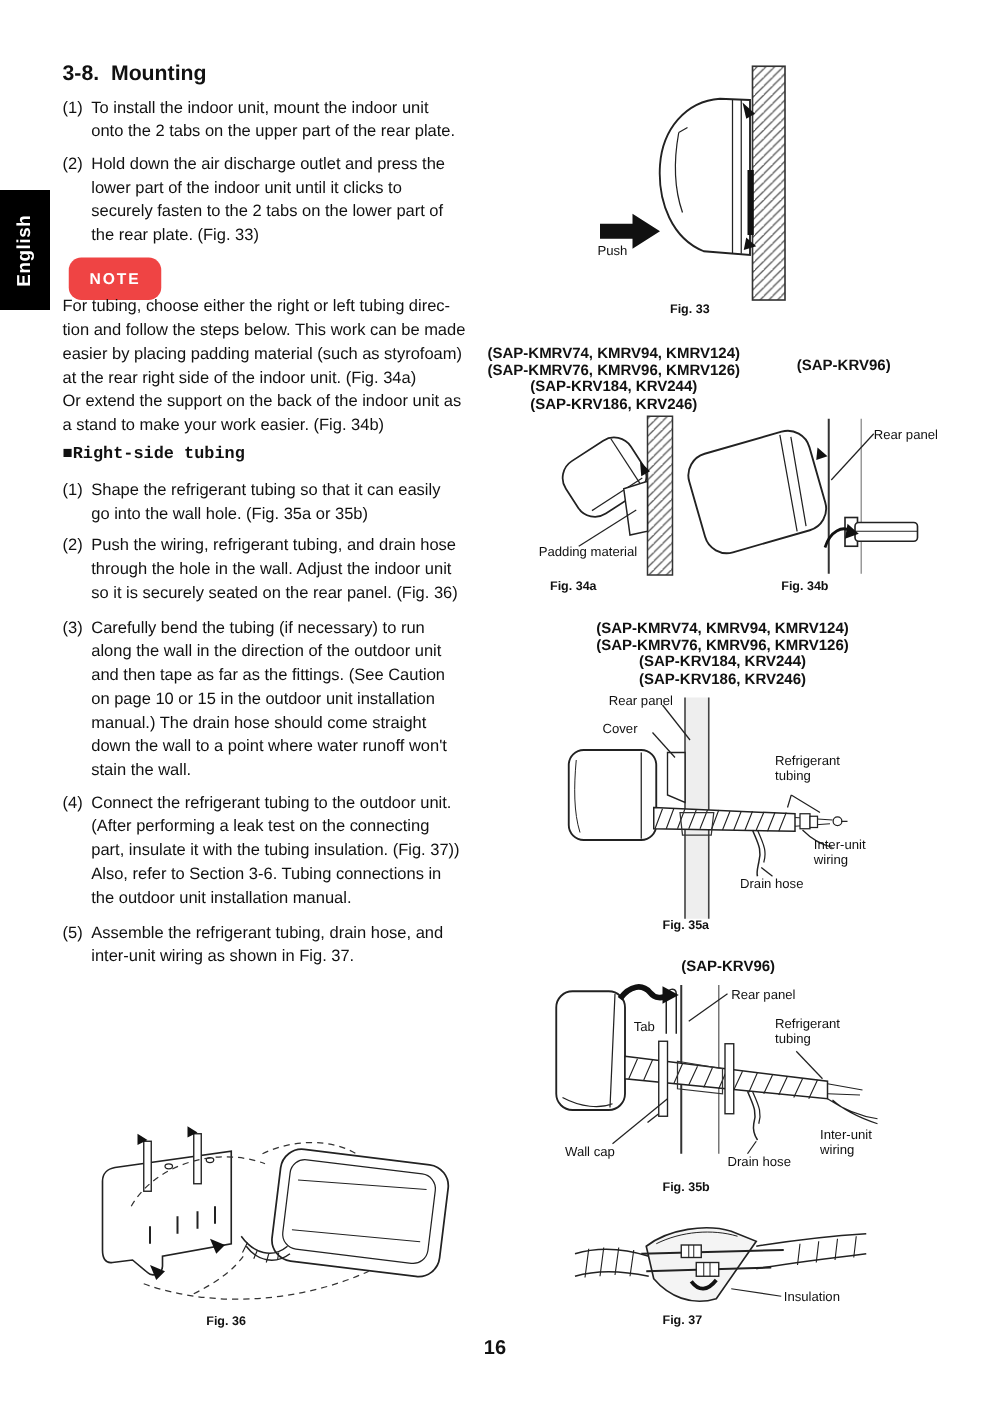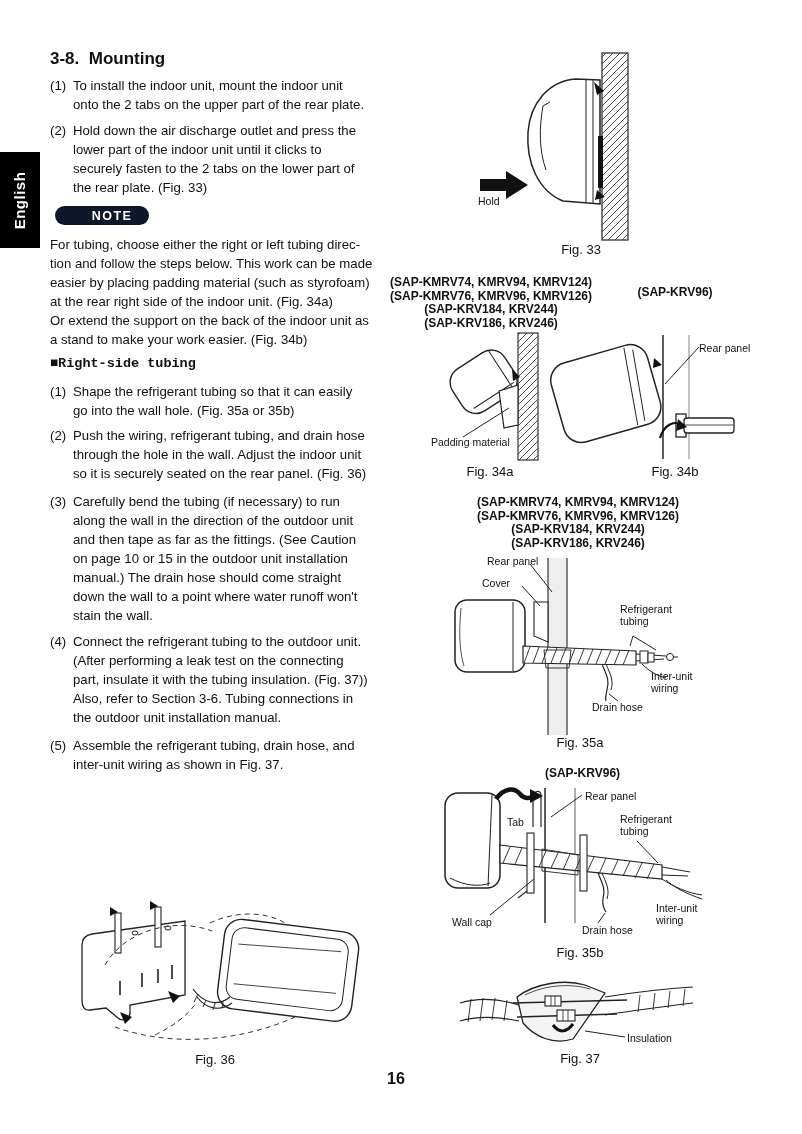--- a/index.html
+++ b/index.html
@@ -6,26 +6,26 @@
   #page{position:relative;width:802px;height:1134px;background:#fff;overflow:hidden;
         font-family:"Liberation Sans","DejaVu Sans",sans-serif;color:#111;}
   .abs{position:absolute;}
   .title{font-weight:bold;font-size:17px;white-space:pre;}
   .subtitle{font-weight:bold;font-size:13.5px;}
   .body-text{font-size:13.2px;line-height:19px;}
   .step{display:flex;width:349px;}
   .step-num{flex:0 0 23px;}
   .step-text{white-space:pre-line;flex:1;}
   .para{white-space:pre-line;width:352px;}
-  .note-badge{background:#0f172a;color:#fff;font-weight:bold;font-size:12.5px;letter-spacing:1.5px;
-              width:74px;height:19px;border-radius:10px;display:flex;align-items:center;justify-content:center;padding-left:20px;}
+  .note-badge{background:#ef4444;color:#fff;font-weight:bold;font-size:12.5px;letter-spacing:1.5px;
+              width:74px;height:34px;border-radius:10px;display:flex;align-items:center;justify-content:center;}
   .lang-tab{left:0;top:152px;width:40px;height:96px;background:#000;display:flex;align-items:center;justify-content:center;}
   .lang-tab span{transform:rotate(-90deg);color:#fff;font-weight:bold;font-size:15px;white-space:nowrap;letter-spacing:.5px;}
   .model-block{font-weight:bold;font-size:12px;line-height:13.5px;text-align:center;}
-  .fig-caption{font-weight:normal;font-size:13px;text-align:center;}
+  .fig-caption{font-weight:bold;font-size:10px;text-align:left;}
   .diagram-label{font-size:10.5px;line-height:12px;white-space:pre-line;}
   .page-num{font-weight:bold;font-size:16px;text-align:center;}
   svg{display:block;}
 </style>
 </head>
 <body>
 
 <svg width="0" height="0" style="position:absolute">
   <defs>
     <pattern id="hatch" patternUnits="userSpaceOnUse" width="7" height="7">
@@ -106,21 +106,21 @@
     <rect x="152" y="5" width="26" height="187" fill="url(#hatch)" stroke="#333" stroke-width="1.3"></rect>
     <path d="M150,32 L126,31 C98,33 80,56 78,84 C76,114 88,143 113,153 L150,156 Z" fill="#fff" stroke="#222" stroke-width="1.5"></path>
     <line x1="136" y1="32" x2="136" y2="155" stroke="#222" stroke-width="1"></line>
     <line x1="143" y1="32" x2="143" y2="155" stroke="#222" stroke-width="1"></line>
     <path d="M93,58 C89,80 89,102 96,122 M93,58 L100,54" fill="none" stroke="#222" stroke-width="1"></path>
     <rect x="148" y="88" width="5" height="52" fill="#111"></rect>
     <path d="M144,34 L154,43 L147,47 Z" fill="#111"></path>
     <path d="M147,142 L155,149 L145,152 Z" fill="#111"></path>
     <path d="M30,131 L56,131 L56,123 L78,137 L56,151 L56,143 L30,143 Z" fill="#111"></path>
   </svg>
-  <div class="abs diagram-label" style="left:478px;top:195px;">Hold</div>
+  <div class="abs diagram-label" style="left:478px;top:195px;">Push</div>
   <div class="abs fig-caption" style="left:536px;top:242px;width:90px;">Fig. 33</div>
 
   <div class="abs model-block" style="left:383px;top:276px;width:216px;">
     <div>(SAP-KMRV74, KMRV94, KMRV124)</div>
     <div>(SAP-KMRV76, KMRV96, KMRV126)</div>
     <div>(SAP-KRV184, KRV244)</div>
     <div>(SAP-KRV186, KRV246)</div>
   </div>
   <div class="abs model-block" style="left:630px;top:286px;width:90px;">(SAP-KRV96)</div>
 

